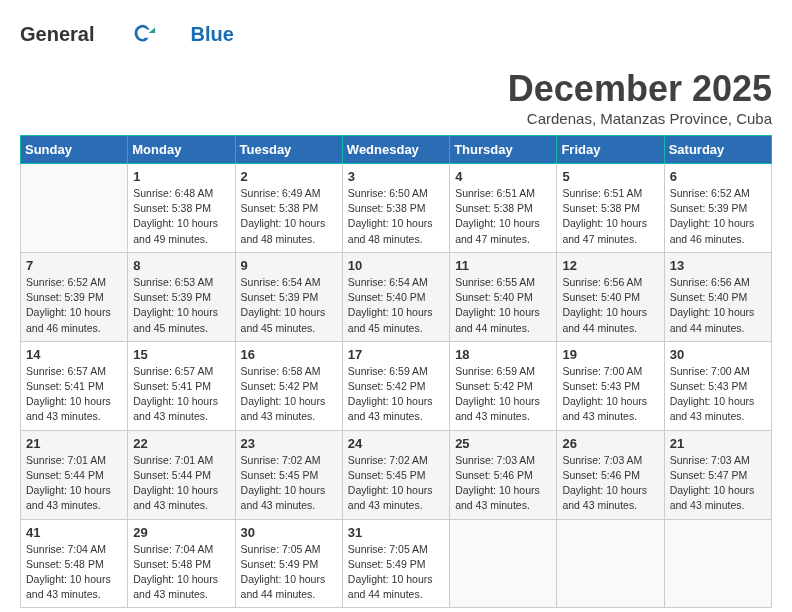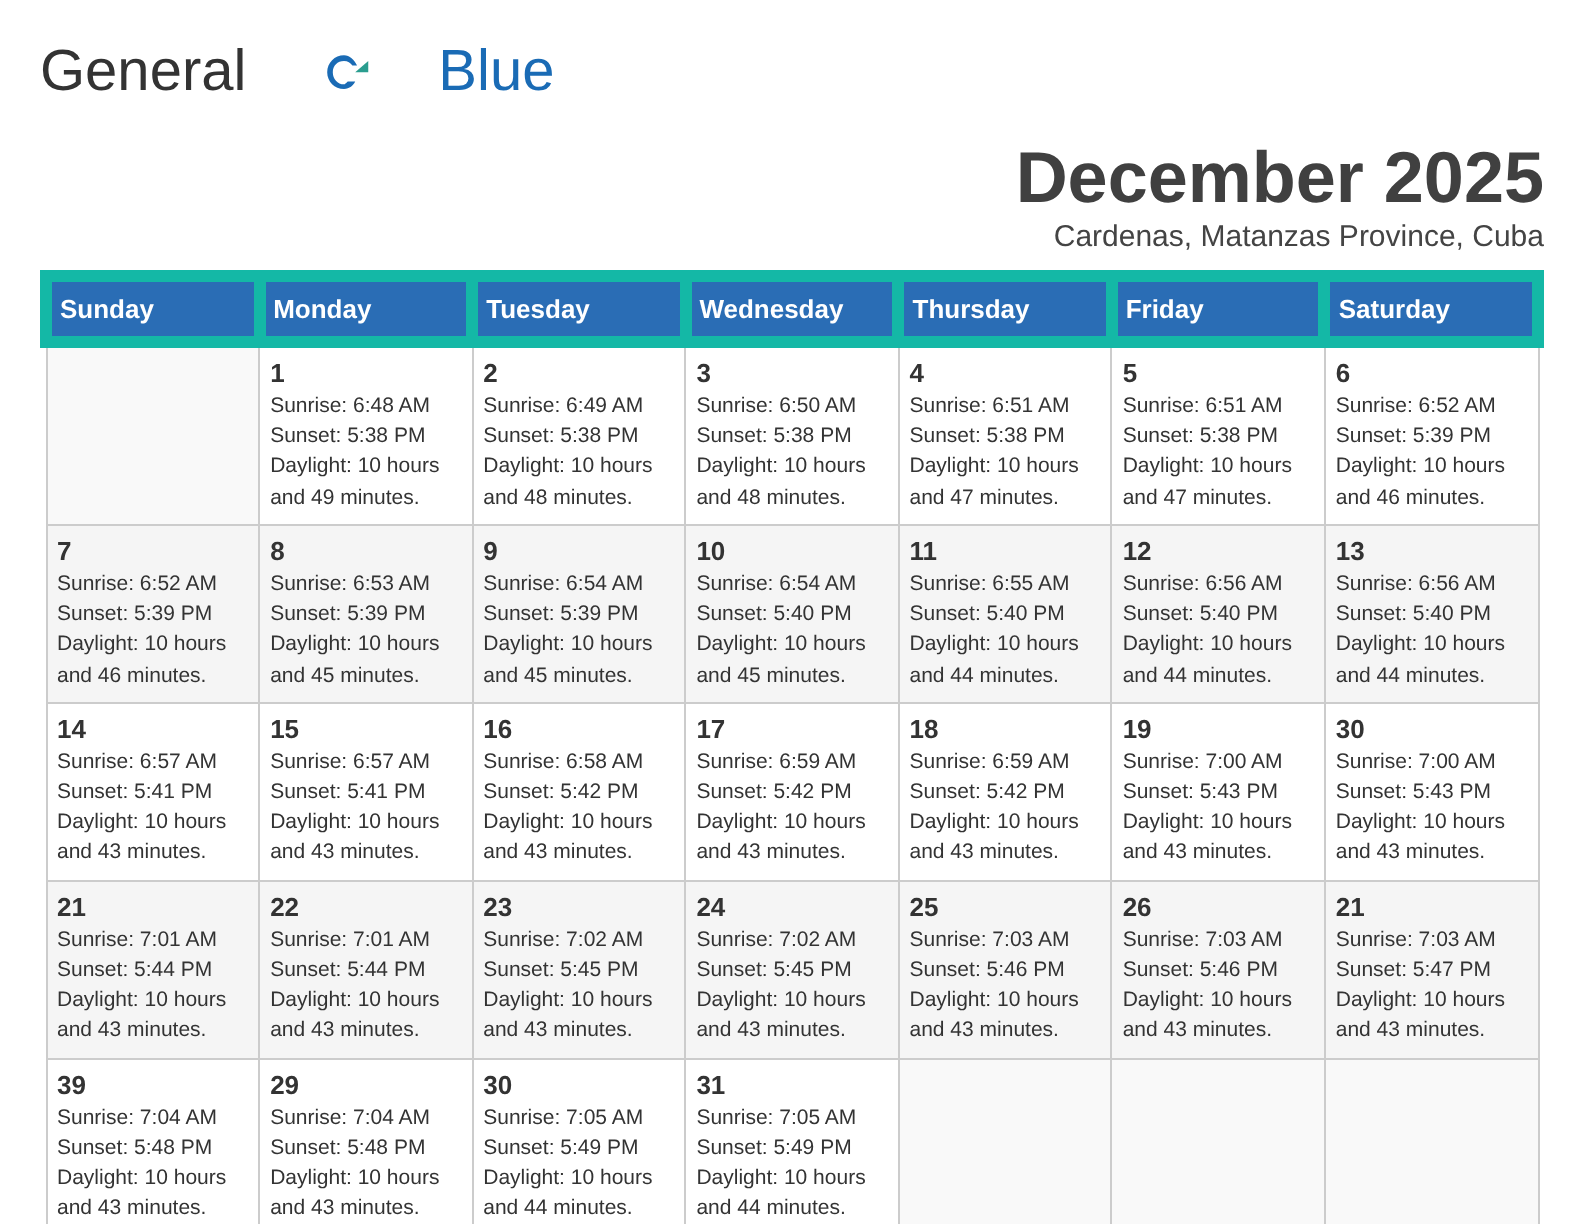--- a/index.html
+++ b/index.html
@@ -17,22 +17,22 @@
       margin-bottom: 8px;
     }
     .logo {
       display: flex;
       flex-direction: column;
       align-items: flex-start;
     }
     .logo-text {
       display: flex;
       align-items: center;
-      font-size: 29px;
-      font-weight: normal;
+      font-size: 20px;
+      font-weight: bold;
       gap: 33px;
     }
     .logo-general { color: #333; }
     .logo-blue { color: #1a6bb5; }
     .logo-icon {
       width: 28px;
       height: 28px;
       margin-left: 2px;
     }
     .title-block {
@@ -53,21 +53,21 @@
       border-collapse: collapse;
       border: 1px solid #ccc;
     }
     thead tr th {
       background: #2a6db5;
       color: #fff;
       font-size: 13px;
       font-weight: bold;
       padding: 6px 4px;
       text-align: left;
-      border: 6px solid #14b8a6;
+      border: 1px solid #14b8a6;
     }
     tbody tr {
       border-bottom: 1px solid #ccc;
     }
     tbody tr:nth-child(odd) {
       background: #fff;
     }
     tbody tr:nth-child(even) {
       background: #f5f5f5;
     }
@@ -322,21 +322,21 @@
         <td>
           <span class="day-number">21</span>
           <div class="day-info" style="white-space: pre-line;">Sunrise: 7:03 AM
 Sunset: 5:47 PM
 Daylight: 10 hours
 and 43 minutes.</div>
         </td>
       </tr>
       <tr>
         <td>
-          <span class="day-number">39</span>
+          <span class="day-number">41</span>
           <div class="day-info" style="white-space: pre-line;">Sunrise: 7:04 AM
 Sunset: 5:48 PM
 Daylight: 10 hours
 and 43 minutes.</div>
         </td>
         <td>
           <span class="day-number">29</span>
           <div class="day-info" style="white-space: pre-line;">Sunrise: 7:04 AM
 Sunset: 5:48 PM
 Daylight: 10 hours

